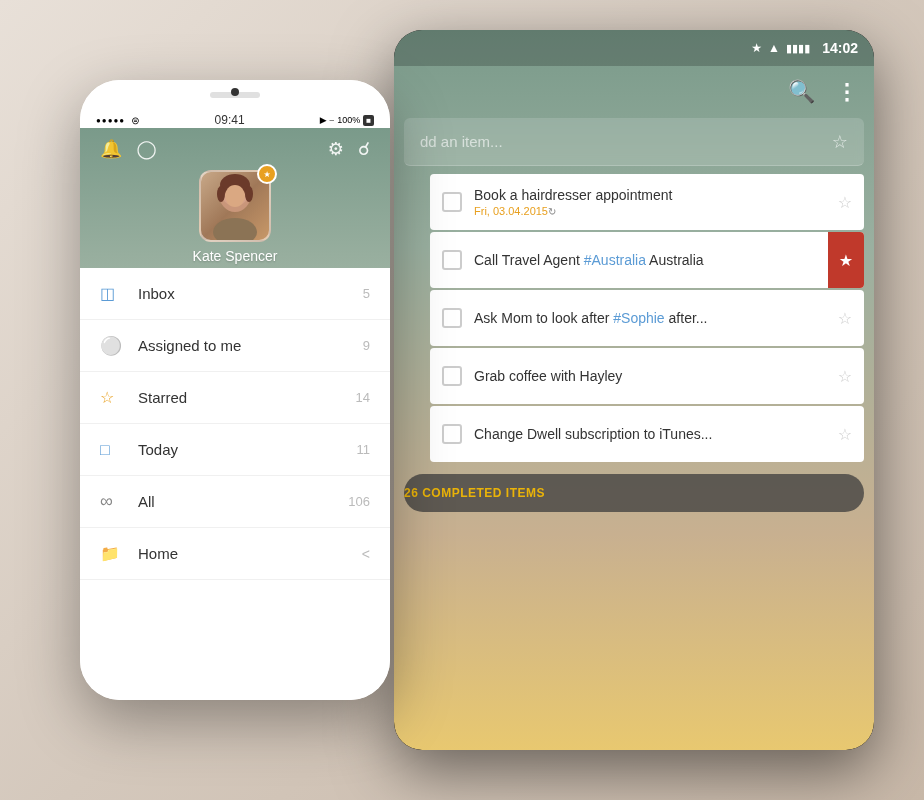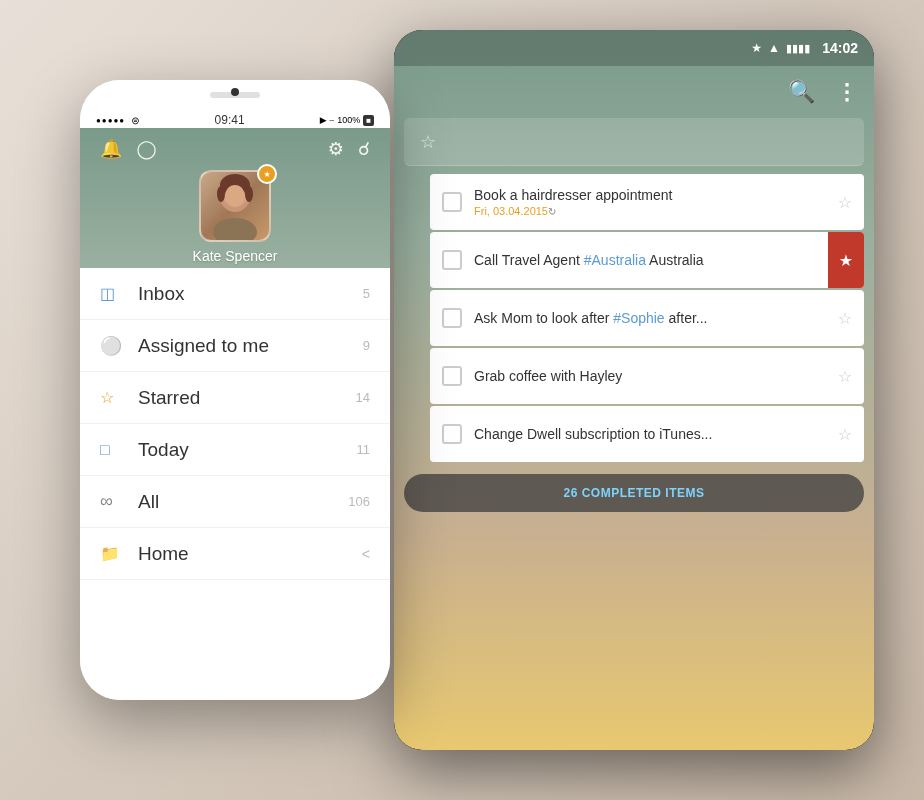--- a/index.html
+++ b/index.html
@@ -165,22 +165,22 @@
     }
     .hashtag { color: #5b9bd5; }
 
     .completed-banner {
       margin: 12px 10px 0;
       background: rgba(60,60,60,0.75);
       border-radius: 20px;
       height: 38px;
       display: flex;
       align-items: center;
-      justify-content: center;
-      color: #7dd3fc;
+      justify-content: flex-start;
+      color: #eab308;
       font-size: 12px;
       font-weight: 700;
       letter-spacing: 0.5px;
       cursor: pointer;
     }
 
     
     .phone {
       position: absolute;
       left: 80px;
@@ -277,21 +277,21 @@
     }
     .phone-nav-item {
       display: flex;
       align-items: center;
       padding: 0 20px;
       height: 52px;
       border-bottom: 1px solid #f0f0f0;
       cursor: pointer;
     }
     .phone-nav-icon { width: 28px; font-size: 16px; color: #7a9a8a; flex-shrink: 0; }
-    .phone-nav-label { flex: 1; font-size: 19px; color: #333; margin-left: 10px; }
+    .phone-nav-label { flex: 1; font-size: 15px; color: #333; margin-left: 10px; }
     .phone-nav-count { font-size: 13px; color: #bbb; }
     .phone-nav-chevron { font-size: 14px; color: #bbb; }
 
     
     .phone-speaker {
       position: absolute;
       top: 12px;
       left: 50%;
       transform: translateX(-50%);
       width: 50px;
@@ -317,20 +317,21 @@
     </div>
 
     <div class="tablet-toolbar">
       <span class="tablet-toolbar-icon" style="font-size:22px;">🔍</span>
       <span class="tablet-toolbar-icon" style="font-size:22px;font-weight:700;">⋮</span>
     </div>
 
     <div class="tablet-content">
 
       <div class="tablet-add-bar">
+        <input type="text" placeholder="dd an item..." style="">
         <span class="star-icon">☆</span>
       </div>
 
       <div class="tablet-list">
 
         <div class="todo-item">
           <div class="checkbox"></div>
           <div class="item-content">
             <div class="item-title">Book a hairdresser appointment</div>
             <div class="item-date">

